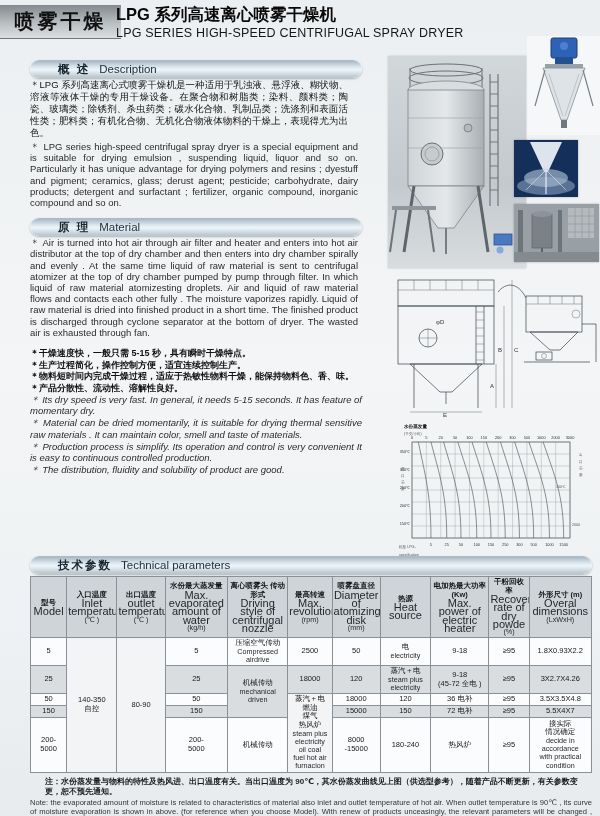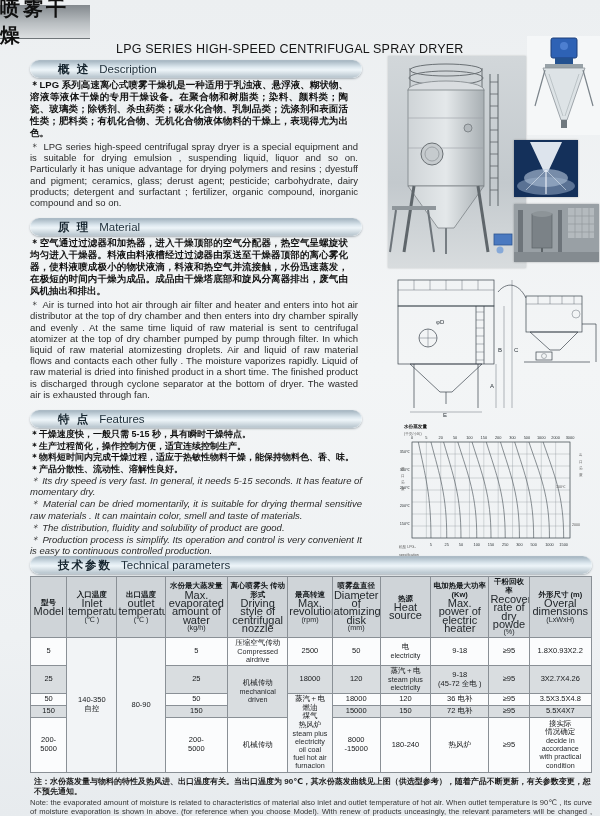--- a/index.html
+++ b/index.html
@@ -2,59 +2,59 @@
 <html><head>
 <meta charset="utf-8">
 <style>
   html,body{margin:0;padding:0;}
   body{font-family:"Liberation Sans","DejaVu Sans",sans-serif;}
   .page{position:relative;width:600px;height:816px;overflow:hidden;
         background:linear-gradient(180deg,#eceff1 0%,#f3f5f6 45%,#eef1f3 78%,#e7ebee 100%);
         color:#1c1c1c;}
   
   .hdr{position:absolute;left:0;top:0;width:600px;height:55px;}
-  .badge{position:absolute;left:0;top:5px;width:90px;height:33px;
+  .badge{position:absolute;left:0;top:5px;width:121px;height:33px;
          background:linear-gradient(180deg,#83898e 0%,#b9bec1 55%,#dcdfe1 100%);
          border-bottom:1px solid #6f7579;
          display:flex;align-items:center;justify-content:center;
          font-family:"DejaVu Serif","Liberation Serif",serif;font-weight:700;
          font-size:20px;letter-spacing:3px;color:#101010;}
   .title-cn{position:absolute;left:116px;top:4px;font-size:16.5px;font-weight:700;color:#090909;}
-  .title-en{position:absolute;left:116px;top:42px;font-size:12.5px;font-weight:500;color:#161616;letter-spacing:0.2px;}
+  .title-en{position:absolute;left:116px;top:26px;font-size:12.5px;font-weight:500;color:#161616;letter-spacing:0.2px;}
   
   .leftcol{position:absolute;left:30px;top:60px;width:332px;}
   .pill{height:18px;border-radius:9px;margin-bottom:1px;
         background:linear-gradient(180deg,#9fb0bc 0%,#dde8ef 40%,#eef5f9 55%,#b3c1ca 100%);
         box-shadow:0 1px 2px rgba(40,60,75,.35), inset 0 0 1px #fff;
         display:flex;align-items:center;padding-left:28px;gap:9px;}
   .pill .pcn{font-size:11.5px;font-weight:700;color:#15242e;letter-spacing:2px;}
   .pill .pen{font-size:11.5px;color:#1d2d38;}
   .sect{margin-bottom:10px;}
-  .cn{font-size:9.5px;line-height:12px;font-weight:700;color:#121212;margin:0 14px 2px 0;text-align:justify;}
+  .cn{font-size:9.5px;line-height:12px;font-weight:400;color:#121212;margin:0 14px 2px 0;text-align:justify;}
   .en{font-size:9.5px;line-height:11.2px;font-weight:400;color:#2b2b2b;margin:0 4px 2px 0;text-align:justify;}
   .feat-cn{font-size:9px;line-height:11.5px;font-weight:600;color:#121212;margin:0;}
   .feat-en{font-size:9.5px;line-height:11.2px;color:#2b2b2b;margin:0 0 1px 0;text-align:justify;font-style:italic;}
   
   .bottom{position:absolute;left:30px;top:556px;width:562px;}
   .pill-wide{width:562px;box-sizing:border-box;}
   table.params{border-collapse:collapse;table-layout:fixed;width:562px;margin-top:2px;
                background:#fbfcfd;}
   table.params th,table.params td{border:1px solid #8a9096;padding:1px 1px;text-align:center;
                vertical-align:middle;white-space:pre-line;overflow:hidden;}
   table.params th{background:#cfd4d8;font-weight:400;}
   .hcn{font-size:7.5px;font-weight:700;line-height:8.6px;color:#14181b;}
   .hen{font-size:11px;line-height:8.2px;color:#23282c;}
   .hun{font-size:7.2px;line-height:8.2px;color:#23282c;}
   td{font-size:7.5px;line-height:8.6px;color:#17191b;}
   .ccn{font-size:7.5px;font-weight:400;line-height:8.6px;white-space:pre-line;}
   .cen{font-size:7.2px;line-height:8.2px;white-space:pre-line;color:#26292c;}
   tr.shade td{background:#d9dde0;}
   td.merged{background:#f2f4f6;}
   td.drivemerge{background:#ccd2d6;}
-  .note-cn{font-size:8px;line-height:10px;font-weight:600;color:#1a1a1a;margin:4px 0 1px 4px;}
+  .note-cn{font-size:8px;line-height:10px;font-weight:600;color:#1a1a1a;margin:4px 0 1px 15px;}
   .note-en{font-size:7.6px;line-height:9.6px;color:#333;margin:0;text-align:justify;}
   
   .fig{position:absolute;}
   .fig-tower{left:388px;top:56px;width:138px;height:212px;
              background:linear-gradient(180deg,#d2d7da 0%,#c3c9cd 60%,#d8dcde 100%);
              box-shadow:0 0 2px rgba(0,0,0,.2);}
   .fig-atomizer{left:527px;top:36px;width:73px;height:99px;background:#f5f7f8;}
   .fig-spray{left:514px;top:140px;width:64px;height:57px;background:#14305a;box-shadow:0 0 2px rgba(0,0,0,.3);}
   .fig-workshop{left:514px;top:204px;width:85px;height:58px;background:#99a0a5;box-shadow:0 0 2px rgba(0,0,0,.3);}
   .fig-drawing{left:388px;top:266px;width:212px;height:152px;}
@@ -72,56 +72,52 @@
   .cxs{font-size:3.6px;fill:#555;font-family:"Liberation Sans",sans-serif;}
   .curve{fill:none;stroke:#4d565c;stroke-width:0.65;}
 </style>
 </head>
 <body>
 
 <div class="page">
 
   <div class="hdr">
     <div class="badge">喷雾干燥</div>
+    <div class="title-cn">LPG 系列高速离心喷雾干燥机</div>
     <div class="title-en">LPG SERIES HIGH-SPEED CENTRIFUGAL SPRAY DRYER</div>
   </div>
 
   <div class="leftcol">
 
     <div class="sect">
       <div class="pill">
         <span class="pcn">概 述</span>
         <span class="pen">Description</span>
       </div>
       <p class="cn">＊LPG 系列高速离心式喷雾干燥机是一种适用于乳浊液、悬浮液、糊状物、溶液等液体干燥的专用干燥设备。在聚合物和树脂类；染料、颜料类；陶瓷、玻璃类；除锈剂、杀虫药类；碳水化合物、乳制品类；洗涤剂和表面活性类；肥料类；有机化合物、无机化合物液体物料的干燥上，表现得尤为出色。</p>
       <p class="en">＊ LPG series high-speed centrifugal spray dryer is a special equipment and is suitable for drying emulsion , suspending liquid, liquor and so on. Particularly it has unique advantage for drying polymers and resins ; dyestuff and pigment; ceramics, glass; derust agent; pesticide; carbohydrate, dairy products; detergent and surfactant ; fertilizer, organic compound, inorganic compound and so on.</p>
     </div>
 
     <div class="sect">
       <div class="pill">
         <span class="pcn">原 理</span>
         <span class="pen">Material</span>
       </div>
-      <p class="cn">＊空气通过过滤器和加热器，进入干燥顶部的空气分配器，热空气呈螺旋状均匀进入干燥器。料液由料液槽经过过滤器由泵送至干燥器顶部的离心雾化器，使料液喷成极小的物状液滴，料液和热空气并流接触，水份迅速蒸发，在极短的时间内干燥为成品。成品由干燥塔底部和旋风分离器排出，废气由风机抽出和排出。</p>
       <p class="en">＊ Air is turned into hot air through air filter and heater and enters into hot air distributor at the top of dry chamber and then enters into dry chamber spirally and evenly . At the same time liquid of raw material is sent to centrifugal atomizer at the top of dry chamber pumped by pump through filter. In which liquid of raw material atomizesting droplets. Air and liquid of raw material flows and contacts each other fully . The moisture vaporizes rapidly. Liquid of raw material is dried into finished product in a short time. The finished product is discharged through cyclone separator at the bottom of dryer. The wasted air is exhausted through fan.</p>
     </div>
 
     <div class="sect">
-      <div class="pill">
-        <span class="pcn">特 点</span>
-        <span class="pen">Features</span>
-      </div>
       <p class="feat-cn">＊干燥速度快，一般只需 5-15 秒，具有瞬时干燥特点。</p>
       <p class="feat-cn">＊生产过程简化，操作控制方便，适宜连续控制生产。</p>
       <p class="feat-cn">＊物料短时间内完成干燥过程，适应于热敏性物料干燥，能保持物料色、香、味。</p>
       <p class="feat-cn">＊产品分散性、流动性、溶解性良好。</p>
       <p class="feat-en">＊ Its dry speed is very fast. In general, it needs 5-15 seconds. It has feature of momentary dry.</p>
       <p class="feat-en">＊ Material can be dried momentarily, it is suitable for drying thermal sensitive raw materials . It can maintain color, smell and taste of materials.</p>
+      <p class="feat-en">＊ Production process is simplify. Its operation and control is very convenient It is easy to continuous controlled production.</p>
       <p class="feat-en">＊ The distribution, fluidity and solubility of product are good.</p>
-      <p class="feat-en">＊ Production process is simplify. Its operation and control is very convenient It is easy to continuous controlled production.</p>
     </div>
   </div>
 
   <div class="fig fig-atomizer">
     <svg viewBox="0 0 73 99" width="73" height="99">
       <rect x="24" y="2" width="26" height="20" rx="2" fill="#2e62b5" stroke="#1c3f7a" stroke-width="1"></rect>
       <rect x="28" y="22" width="18" height="6" fill="#23518f"></rect>
       <circle cx="37" cy="10" r="4" fill="#4d7fd0"></circle>
       <rect x="18" y="28" width="38" height="4" fill="#98a2a8"></rect>
       <polygon points="16,32 58,32 40,84 34,84" fill="#dde3e6" stroke="#8a9298" stroke-width="0.8"></polygon>

